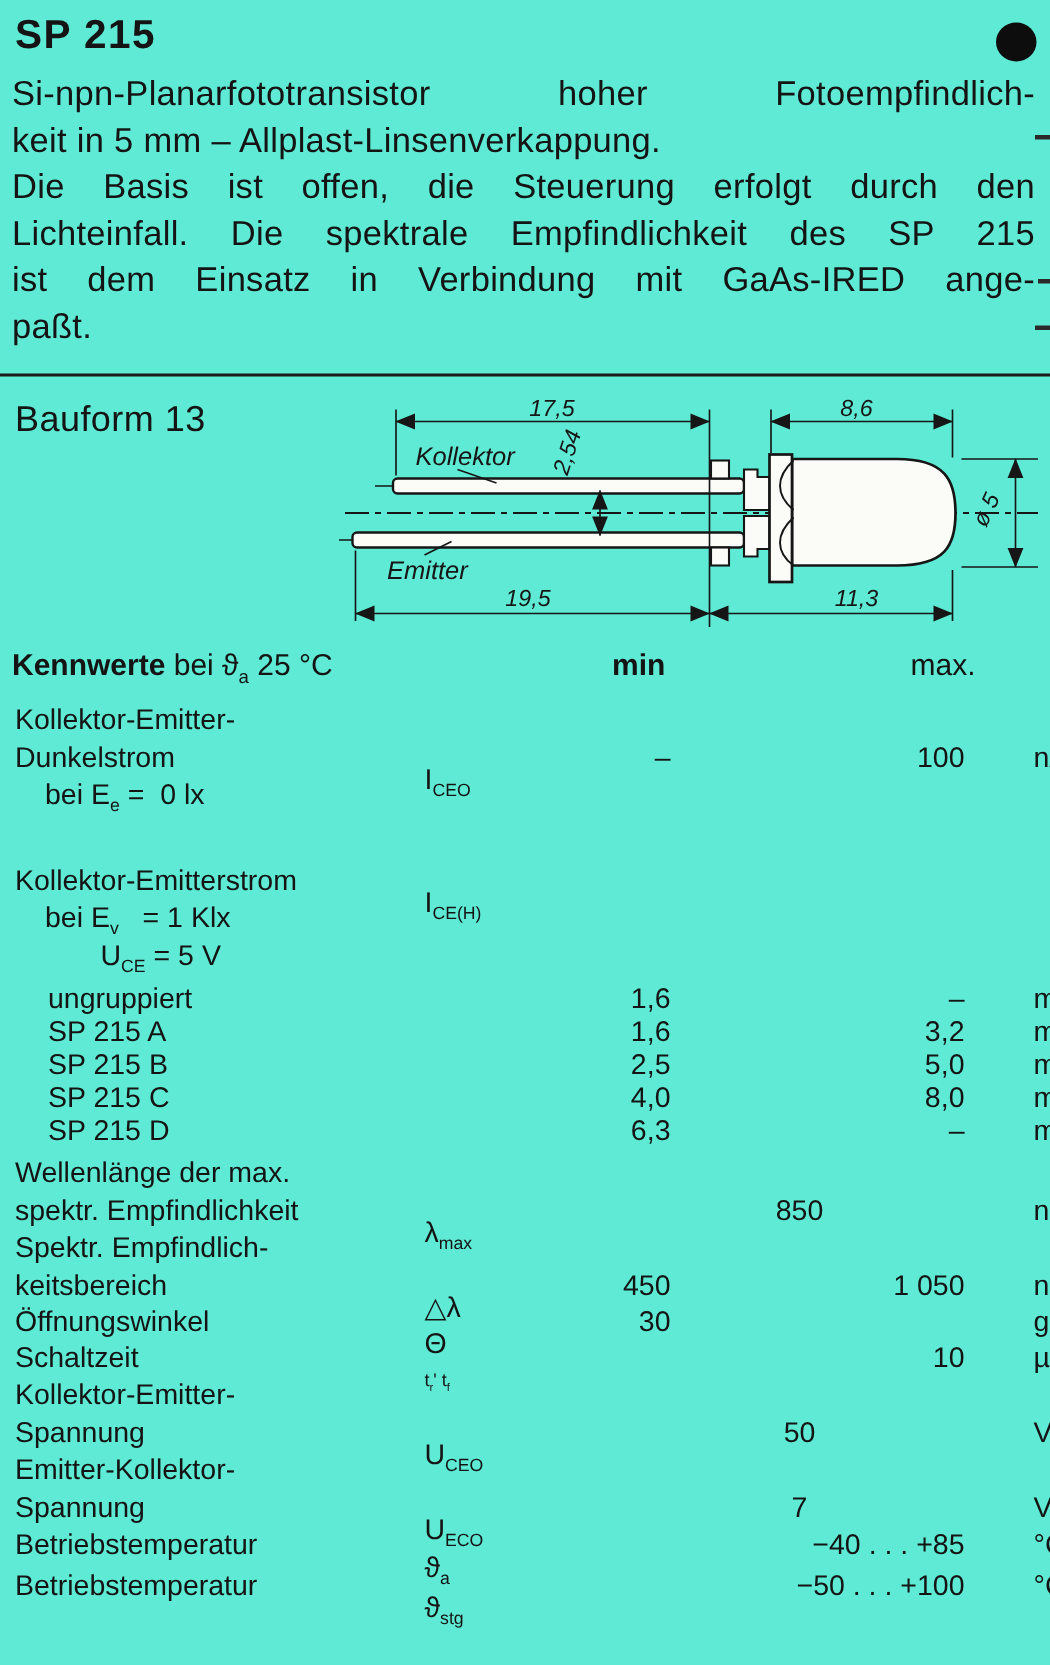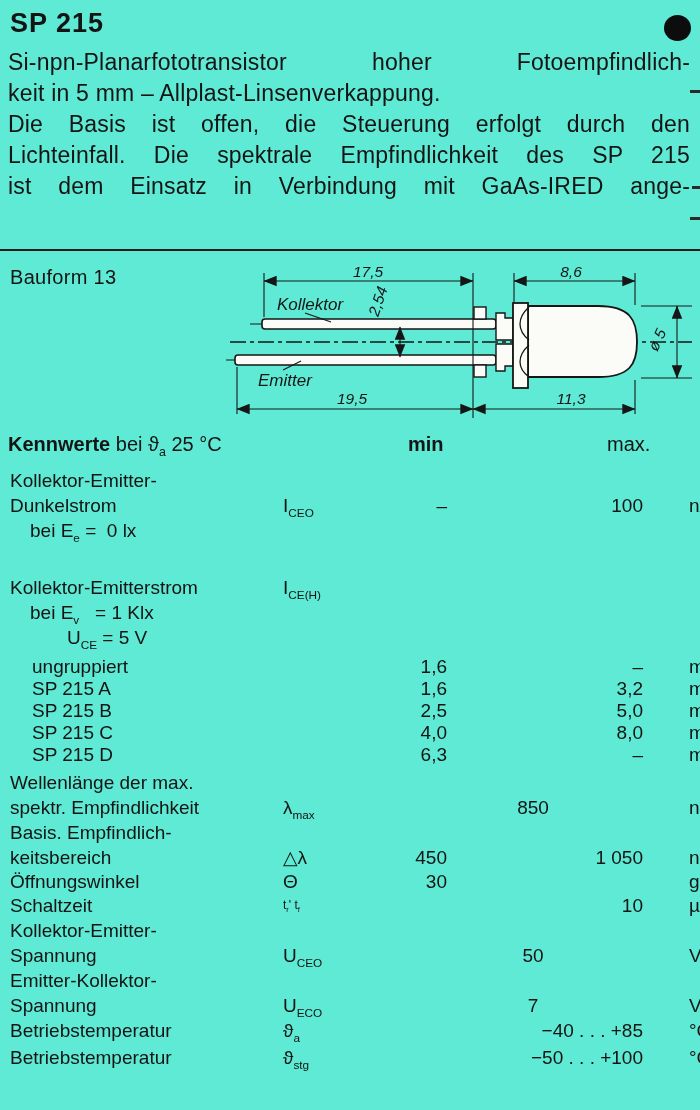--- a/index.html
+++ b/index.html
@@ -26,41 +26,41 @@
   .intro{
     position:absolute;left:8px;top:47px;width:682px;
     font-size:23px;line-height:31px;letter-spacing:.2px;
   }
   .intro .jl{text-align:justify;text-align-last:justify;}
   .intro .ll{text-align:left;}
   .divider{
     position:absolute;left:0;top:249px;width:700px;height:2px;background:#1a1a1a;
   }
   .bauform{
-    position:absolute;left:10px;top:266px;font-size:20px;letter-spacing:.3px;
+    position:absolute;left:10px;top:266px;font-size:24px;letter-spacing:.3px;
   }
   .drawing{position:absolute;left:0;top:252px;}
   .drawing text{font-family:"Liberation Sans", sans-serif;font-style:italic;fill:#161616;}
   .dimtxt{font-size:15.5px;}
   .leadtxt{font-size:17px;}
   
   .artifact{position:absolute;background:#2a2a2a;height:3px;}
   
   .thead{position:absolute;left:0;top:433px;width:700px;font-size:20px;}
   .thead .tk{position:absolute;left:8px;white-space:nowrap;}
   .thead .cmin{position:absolute;left:408px;font-weight:bold;}
   .thead .cmax{position:absolute;left:607px;}
   .trow{position:absolute;left:0;width:700px;font-size:19px;line-height:25px;}
   .lbl{position:absolute;left:10px;white-space:nowrap;}
   .ind1{padding-left:20px;}
   .ind2{padding-left:39px;}
   .ind3{padding-left:57px;}
   .gind{padding-left:22px;}
   .cell{position:absolute;white-space:nowrap;}
-  .c-sym{left:283px;}
+  .c-sym{left:283px;margin-top:15px;}
   .c-min{left:330px;width:117px;text-align:right;}
   .c-typ{left:467px;width:132px;text-align:center;}
   .c-max{left:455px;width:188px;text-align:right;}
   .c-unit{left:689px;}
   .l1{top:0;}
   .l2{top:25px;}
   sub{font-size:0.62em;line-height:0;}
   .b{font-weight:bold;}
 </style>
 </head>
@@ -70,20 +70,21 @@
 
   <div class="title">SP 215</div>
   <div class="corner-dot"></div>
 
   <div class="intro">
     <div class="jl">Si-npn-Planarfototransistor hoher Fotoempfindlich-</div>
     <div class="ll">keit in 5 mm – Allplast-Linsenverkappung.</div>
     <div class="jl">Die Basis ist offen, die Steuerung erfolgt durch den</div>
     <div class="jl">Lichteinfall. Die spektrale Empfindlichkeit des SP 215</div>
     <div class="jl">ist dem Einsatz in Verbindung mit GaAs-IRED ange-</div>
+    <div class="ll">paßt.</div>
   </div>
 
   <div class="artifact" style="left:690px;top:90px;width:10px;"></div>
   <div class="artifact" style="left:692px;top:186px;width:8px;"></div>
   <div class="artifact" style="left:690px;top:217px;width:10px;"></div>
 
   <div class="divider"></div>
 
   <div class="bauform">Bauform 13</div>
 
@@ -203,21 +204,21 @@
       <div>Wellenlänge der max.</div>
       <div>spektr. Empfindlichkeit</div>
     </div>
     <span class="cell c-sym l2"><span>λ</span><sub>max</sub></span>
     <span class="cell c-typ l2">850</span>
     <span class="cell c-unit l2">nm</span>
   </div>
 
   <div class="trow" style="top:820px;">
     <div class="lbl">
-      <div>Basis. Empfindlich-</div>
+      <div>Spektr. Empfindlich-</div>
       <div>keitsbereich</div>
     </div>
     <span class="cell c-sym l2"><span>△λ</span></span>
     <span class="cell c-min l2">450</span>
     <span class="cell c-max l2">1 050</span>
     <span class="cell c-unit l2">nm</span>
   </div>
 
   <div class="trow" style="top:869px;">
     <div class="lbl">Öffnungswinkel</div>

